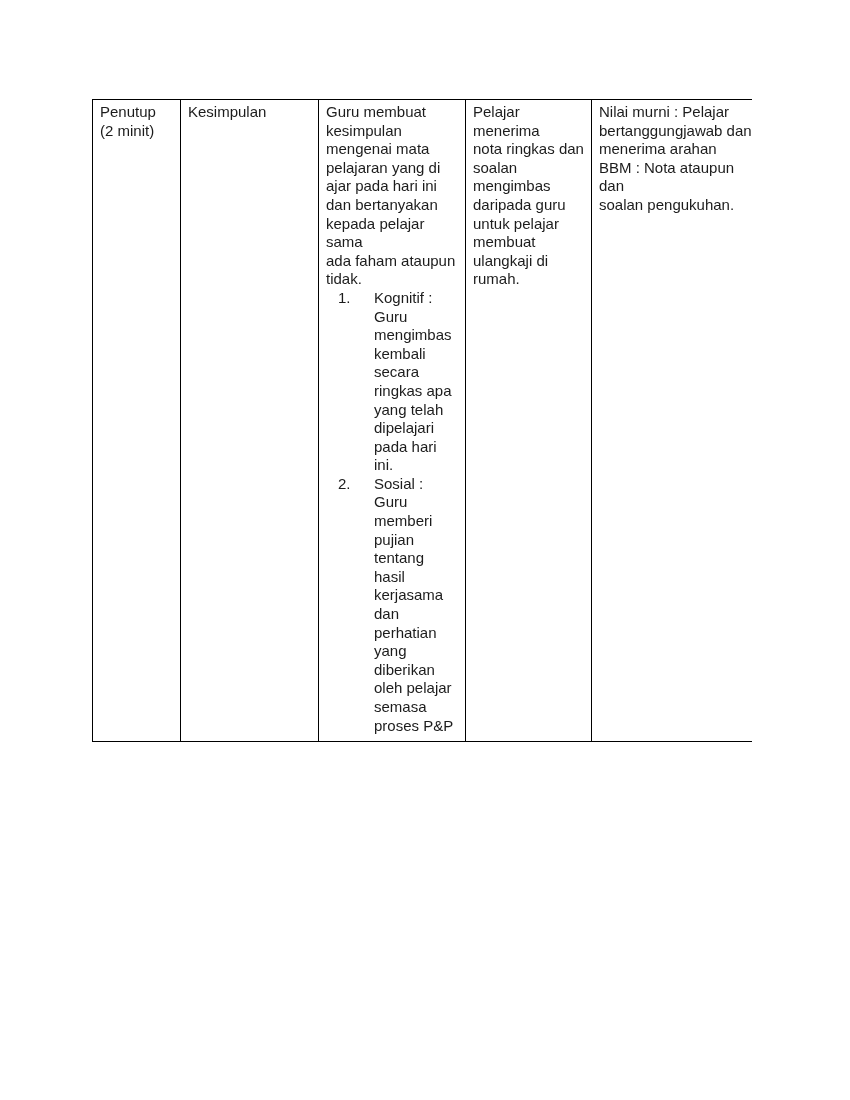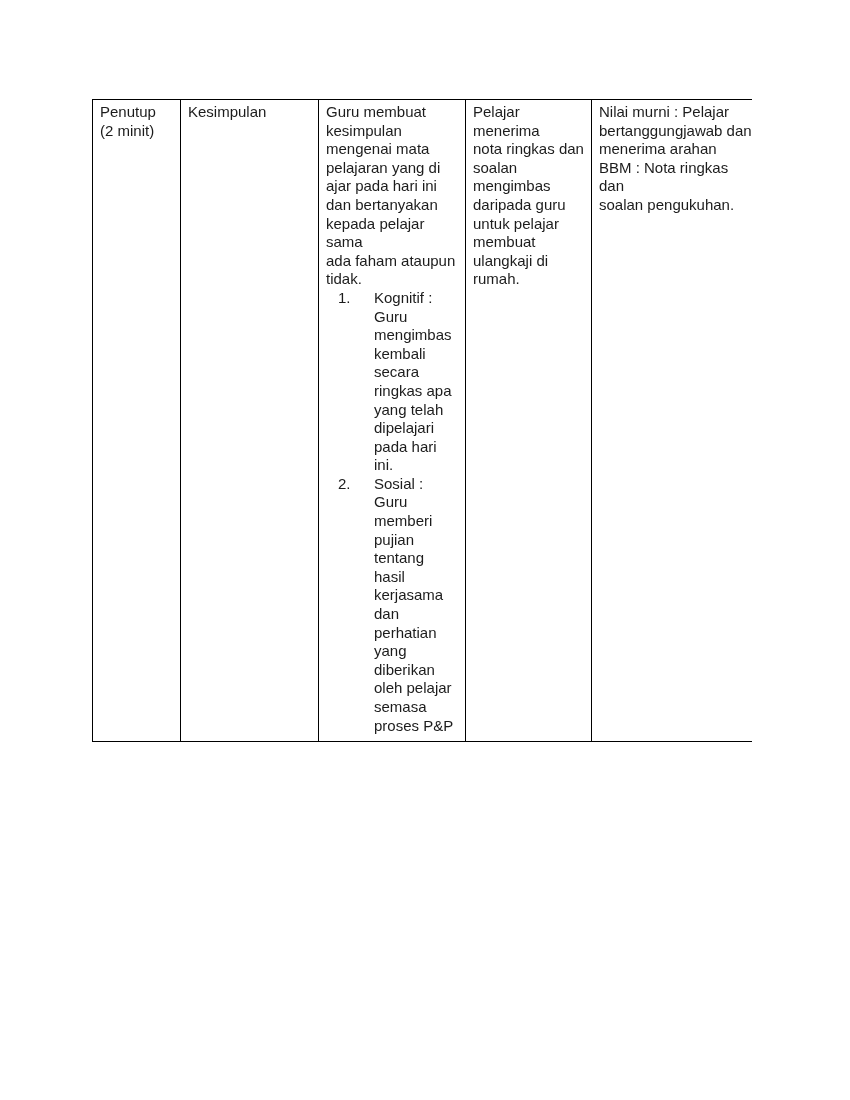--- a/index.html
+++ b/index.html
@@ -125,19 +125,19 @@
 daripada guru
 untuk pelajar
 membuat
 ulangkaji di
 rumah.</div>
         </td>
         <td>
           <div class="textblock">Nilai murni : Pelajar
 bertanggungjawab dan
 menerima arahan
-BBM : Nota ringkas dan
+BBM : Nota ataupun dan
 soalan pengukuhan.</div>
         </td>
       </tr>
     </tbody>
   </table>
 </div>
 
 </body></html>

